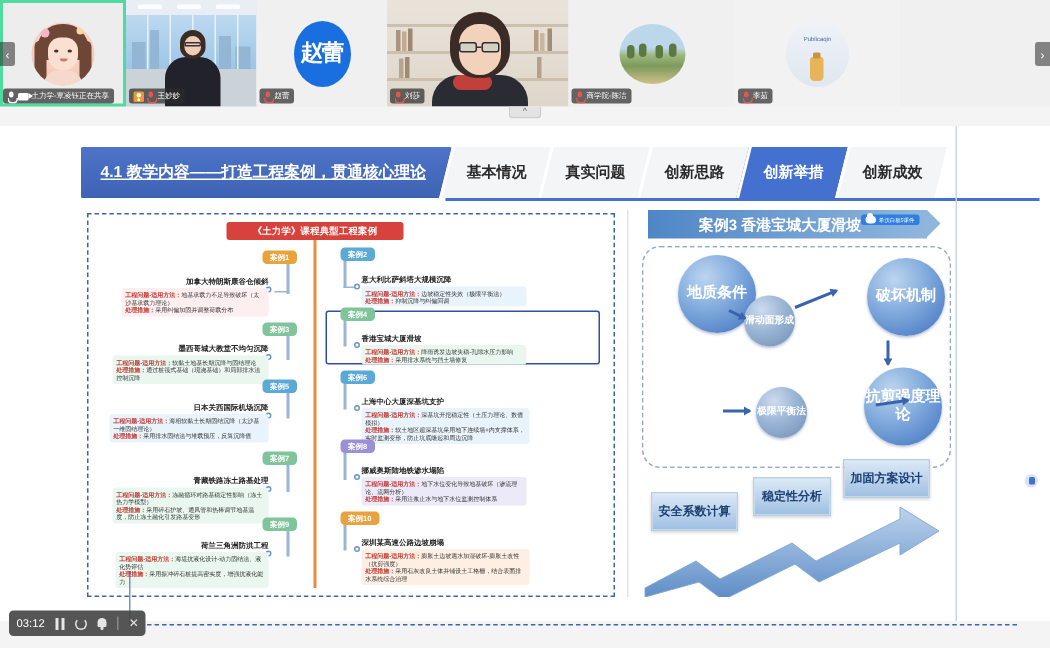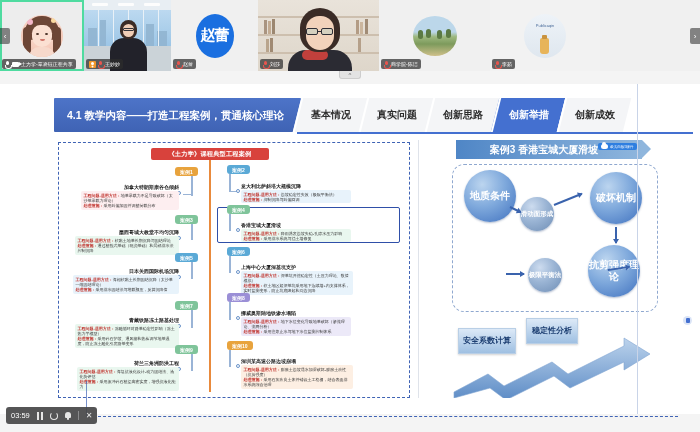--- a/index.html
+++ b/index.html
@@ -140,21 +140,21 @@
     background:#fff;
   }
   .slide-inner{position:absolute;inset:0;background:#fff;}
 
   .title-bar{position:absolute;left:54px;top:14px;width:585px;height:34px;}
   .title-chip{
     position:absolute;left:0;top:0;width:247px;height:34px;
     background:linear-gradient(#4d74c8,#3f63b4);
     color:#fff;font-size:10.5px;font-weight:bold;line-height:14px;
     display:flex;align-items:center;justify-content:center;text-align:left;
-    padding:0 12px 0 8px; border-radius:1px;
+    padding:0 12px 0 8px; border-radius:1px;text-decoration:underline;
   }
   .title-chip::after{
     content:"";position:absolute;right:-11px;top:0;width:0;height:0;
     border-left:11px solid #3f63b4;border-top:17px solid transparent;border-bottom:17px solid transparent;
   }
   .tabs{position:absolute;left:243px;top:0;display:flex;height:34px;}
   .tab{
     position:relative;height:34px;min-width:66px;padding:0 9px;
     display:flex;align-items:center;justify-content:center;
     font-size:10px;font-weight:bold;color:#2b2b2b;background:#f4f5f7;
@@ -187,21 +187,21 @@
   .mm-detail{
     border-radius:2px;padding:1.5px 2.5px;font-size:4px;line-height:5.2px;
   }
   .k-red{color:#c0342e;font-weight:bold;}
   .k-txt{color:#333;}
   .mm-dot{position:absolute;width:4px;height:4px;border-radius:50%;border:1px solid #6b93c9;background:#fff;}
   .mm-line{position:absolute;background:#9ab4d6;}
   .mm-sel{position:absolute;border:1.5px solid #2f4fa8;border-radius:2px;}
 
   
-  .rp{position:absolute;left:448px;top:56px;width:214px;height:258px;}
+  .rp{position:absolute;left:424px;top:56px;width:214px;height:258px;}
   .rp-banner{
     position:absolute;left:8px;top:0;width:186px;height:19px;
     background:linear-gradient(90deg,#4f86c6,#8fb6dd);
     color:#fff;font-size:10px;font-weight:bold;
     display:flex;align-items:center;justify-content:center;padding-right:10px;
   }
   .rp-banner::after{
     content:"";position:absolute;right:-9px;top:0;width:0;height:0;
     border-left:9px solid #8fb6dd;border-top:9.5px solid transparent;border-bottom:9.5px solid transparent;
   }
@@ -215,21 +215,21 @@
   .rp-dash{
     position:absolute;left:4px;top:24px;width:206px;height:148px;
     border:1px dashed #8fa8cf;border-radius:12px;
   }
   .circ{
     position:absolute;border-radius:50%;color:#fff;font-weight:bold;
     display:flex;align-items:center;justify-content:center;text-align:center;
     background:radial-gradient(circle at 35% 28%, #bcd5ef 0%, #7fa9dc 45%, #3d6fbe 100%);
     box-shadow:0 1px 2px rgba(40,70,120,.35);
   }
-  .circ.big{width:52px;height:52px;font-size:10px;line-height:12px;}
+  .circ.big{width:52px;height:52px;font-size:10px;line-height:12px;margin-left:12px;}
   .circ.small{
     width:34px;height:34px;font-size:6.5px;line-height:8px;
     background:radial-gradient(circle at 35% 28%, #cddcef 0%, #9ab4d4 45%, #6e8db5 100%);
   }
   .arr{position:absolute;background:#3a63ad;height:2px;transform-origin:left center;}
   .arr::after{
     content:"";position:absolute;right:-1px;top:-2px;
     border-left:5px solid #3a63ad;border-top:3px solid transparent;border-bottom:3px solid transparent;
   }
   .chev{
@@ -568,33 +568,34 @@
               <linearGradient id="zg" x1="0" y1="0" x2="0" y2="1">
                 <stop offset="0%" stop-color="#bcd3ec"></stop>
                   <stop offset="100%" stop-color="#5d8cc6"></stop>
               </linearGradient>
             </defs>
             <path d="M6,56 L40,38 L56,50 L104,26 L120,38 L176,10 L176,2 L202,18 L176,34 L176,26 L122,52 L106,40 L58,64 L42,52 L6,62 Z" fill="url(#zg)" stroke="#7fa4d2" stroke-width="0.6"></path>
           </svg>
         </div>
         <div class="chev" style="left:78px;top:178px;width:52px;height:26px;">稳定性分析</div>
         <div class="chev" style="left:10px;top:188px;width:58px;height:26px;">安全系数计算</div>
+        <div class="chev" style="left:138px;top:166px;width:58px;height:26px;">加固方案设计</div>
       </div>
 
       <div class="right-handle">
           <i></i>
         </div>
     </div>
   </div>
   <div class="right-rail"></div>
 
   <div class="tb-vline"></div>
   <div class="tb-dashline"></div>
   <div class="toolbar">
-    <span class="tb-time">03:59</span>
+    <span class="tb-time">03:12</span>
     <span class="tb-btn">
         <i class="ic-pause"></i>
       </span>
     <span class="tb-btn">
         <i class="ic-refresh"></i>
       </span>
     <span class="tb-btn">
         <i class="ic-bell"></i>
       </span>
     <span class="tb-sep"></span>

